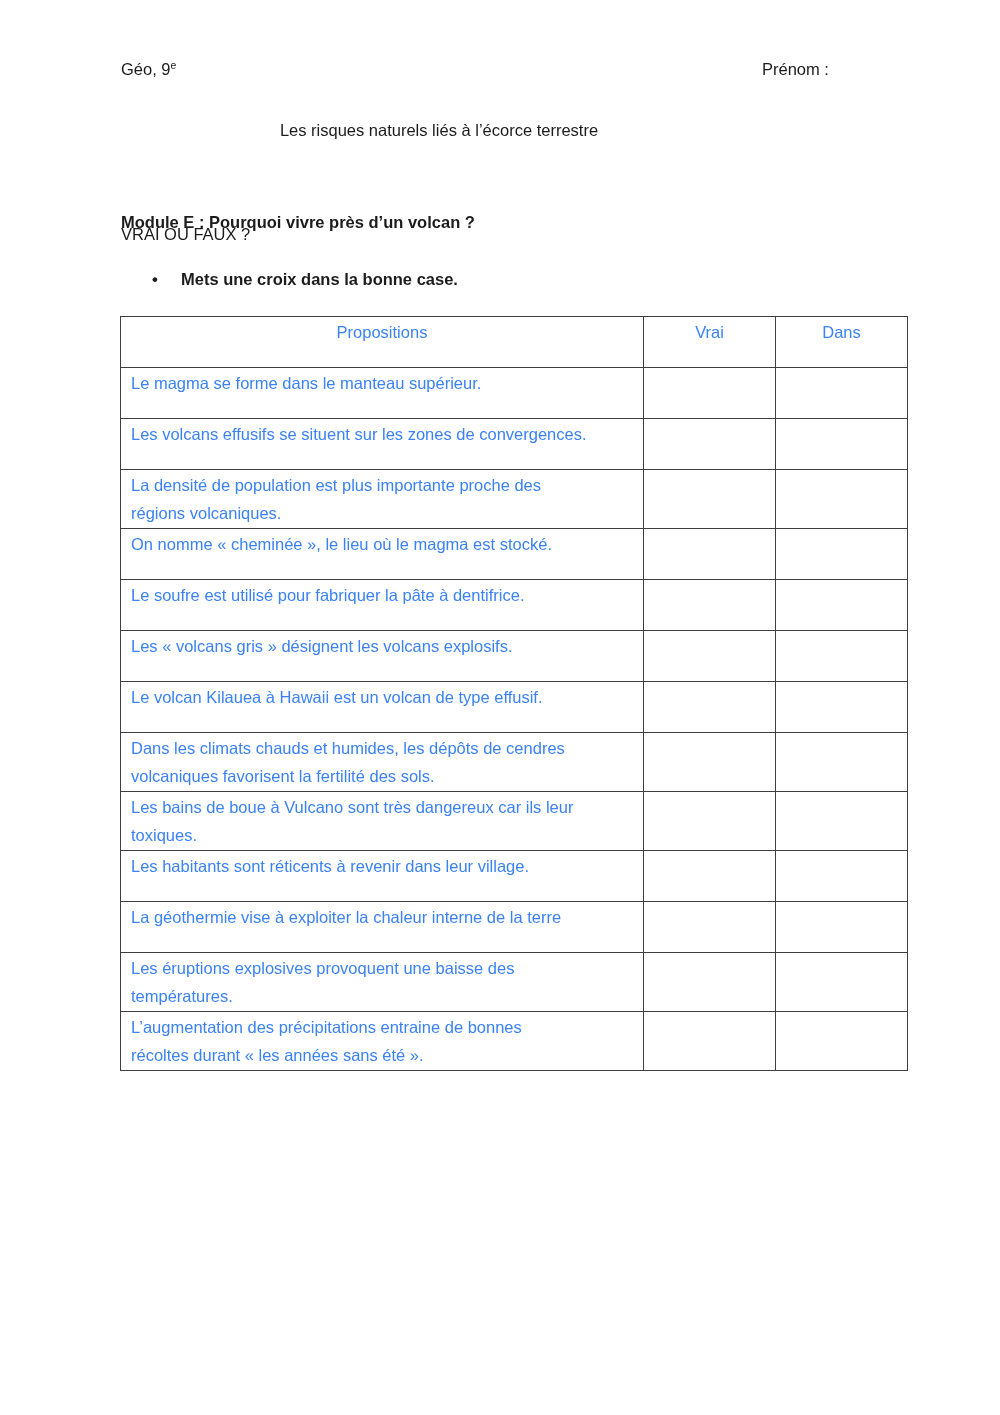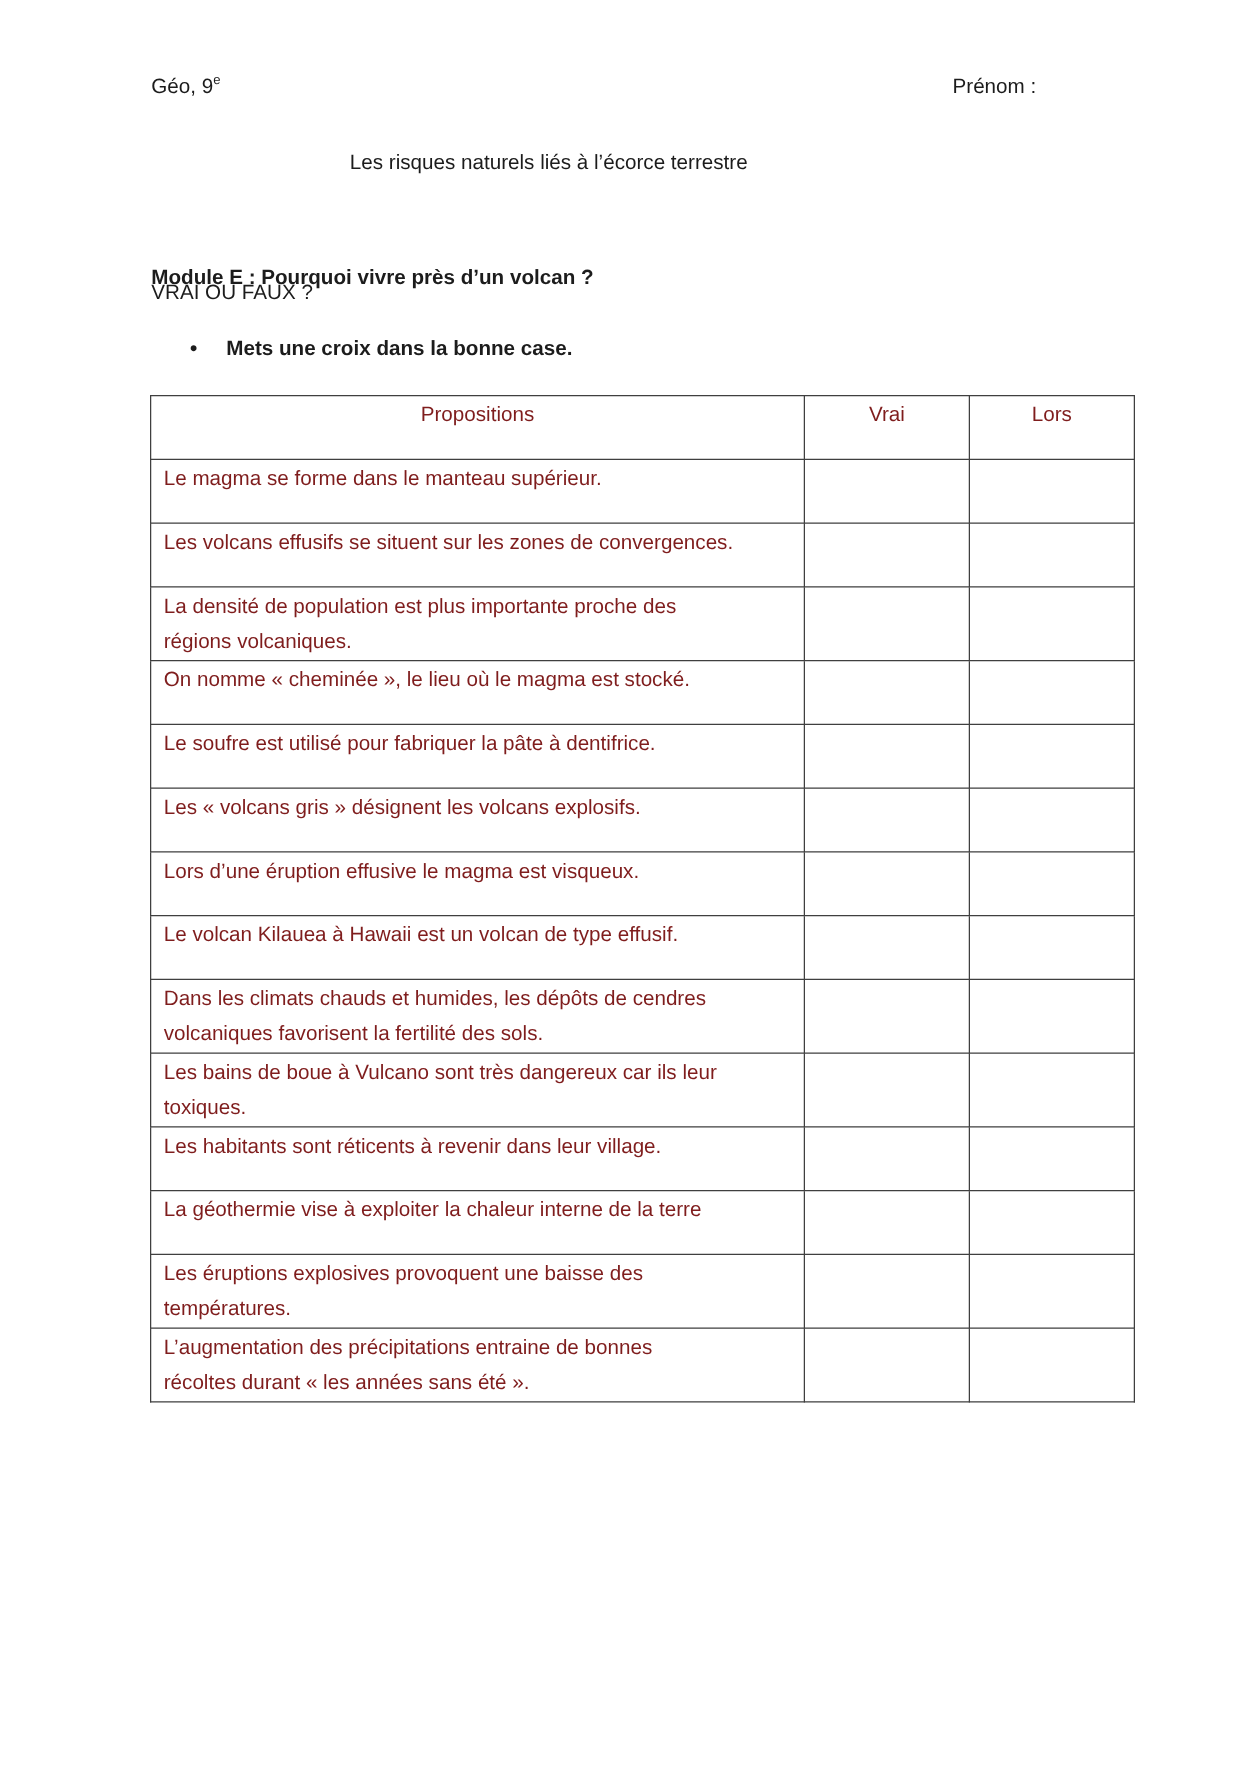--- a/index.html
+++ b/index.html
@@ -65,21 +65,21 @@
     font-weight: 700;
   }
   table.tf-table {
     position: absolute;
     left: 120px;
     top: 316px;
     width: 787px;
     border-collapse: collapse;
     table-layout: fixed;
     font-size: 16.5px;
-    color: #7f1d1d;
+    color: #3b82f6;
   }
   .tf-table col.c-prop { width: 523px; }
   .tf-table col.c-vrai { width: 132px; }
   .tf-table col.c-faux { width: 132px; }
   .tf-table th, .tf-table td {
     border: 1px solid #3f3f3f;
     vertical-align: top;
     padding: 0;
     font-weight: 400;
     line-height: 28px;
@@ -119,21 +119,21 @@
   <table class="tf-table">
     <colgroup>
       <col class="c-prop">
       <col class="c-vrai">
       <col class="c-faux">
     </colgroup>
     <thead>
       <tr>
         <th>Propositions</th>
         <th>Vrai</th>
-        <th>Lors</th>
+        <th>Dans</th>
       </tr>
     </thead>
     <tbody>
       <tr class="h1">
         <td class="prop">Le magma se forme dans le manteau supérieur.</td>
         <td class="check"></td>
         <td class="check"></td>
       </tr>
       <tr class="h1">
         <td class="prop">Les volcans effusifs se situent sur les zones de convergences.</td>
@@ -155,25 +155,20 @@
         <td class="prop">Le soufre est utilisé pour fabriquer la pâte à dentifrice.</td>
         <td class="check"></td>
         <td class="check"></td>
       </tr>
       <tr class="h1">
         <td class="prop">Les « volcans gris » désignent les volcans explosifs.</td>
         <td class="check"></td>
         <td class="check"></td>
       </tr>
       <tr class="h1">
-        <td class="prop">Lors d’une éruption effusive le magma est visqueux.</td>
-        <td class="check"></td>
-        <td class="check"></td>
-      </tr>
-      <tr class="h1">
         <td class="prop">Le volcan Kilauea à Hawaii est un volcan de type effusif.</td>
         <td class="check"></td>
         <td class="check"></td>
       </tr>
       <tr class="h2">
         <td class="prop">Dans les climats chauds et humides, les dépôts de cendres
 volcaniques favorisent la fertilité des sols.</td>
         <td class="check"></td>
         <td class="check"></td>
       </tr>

